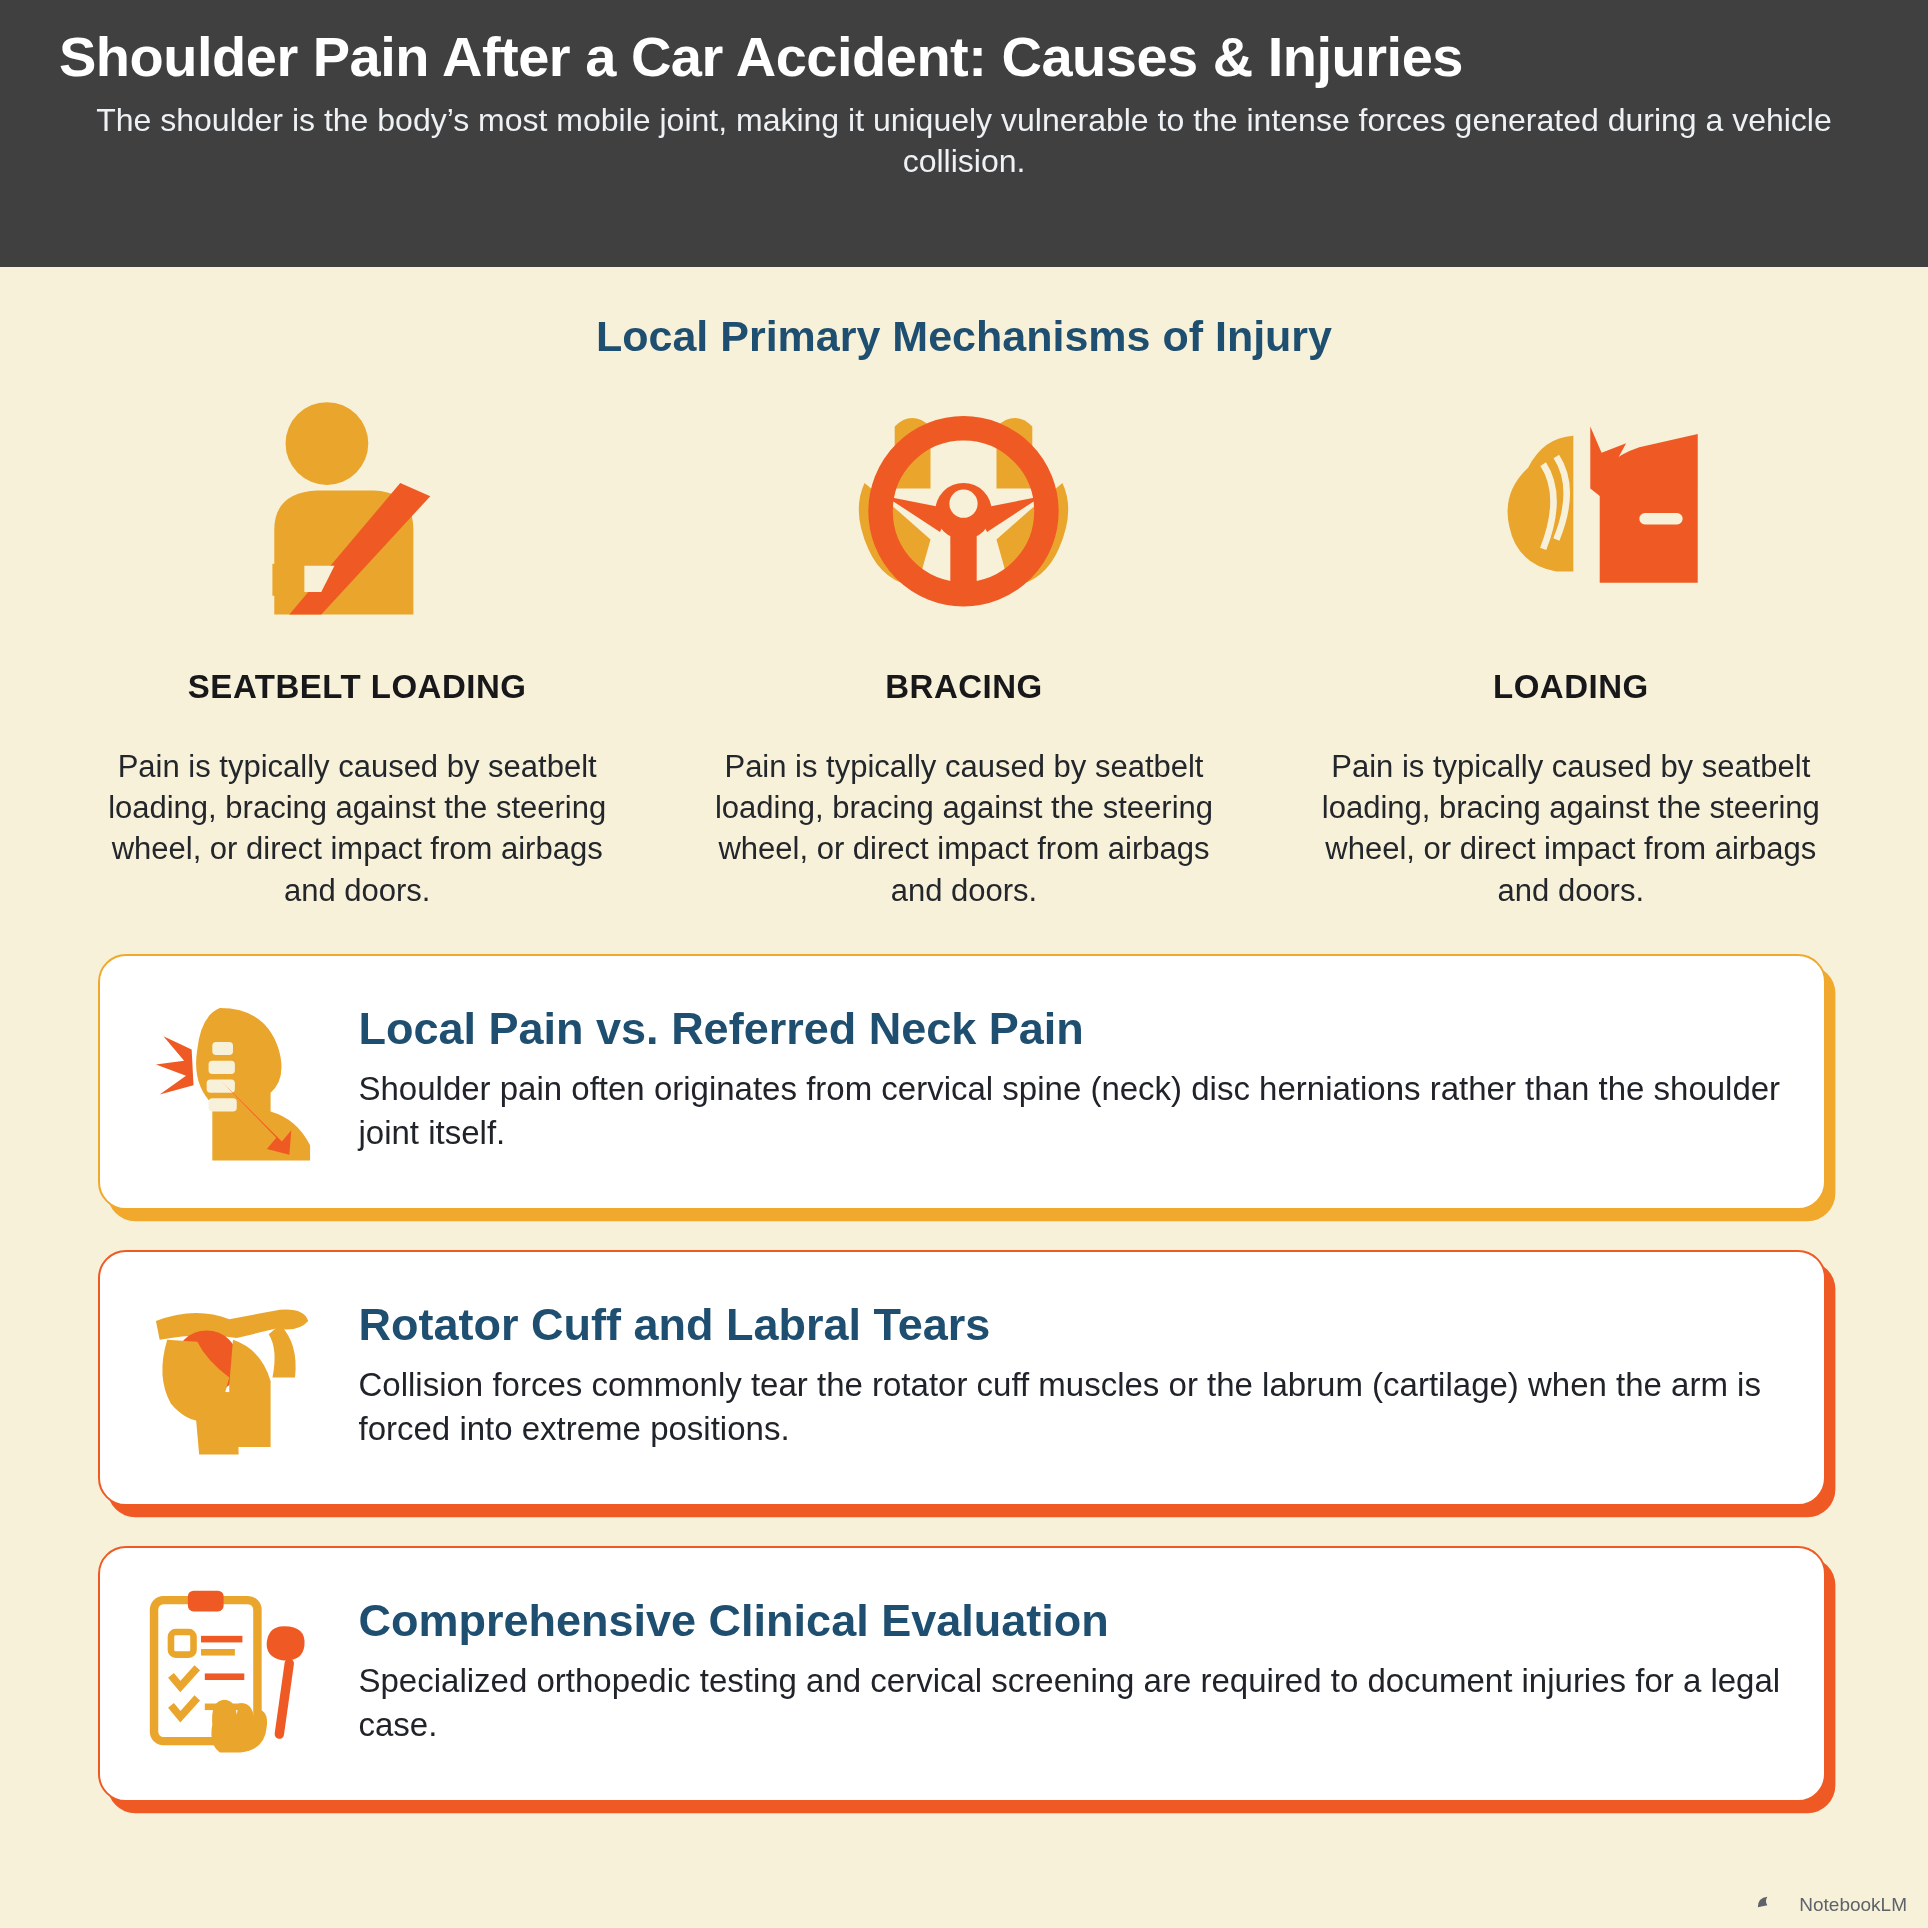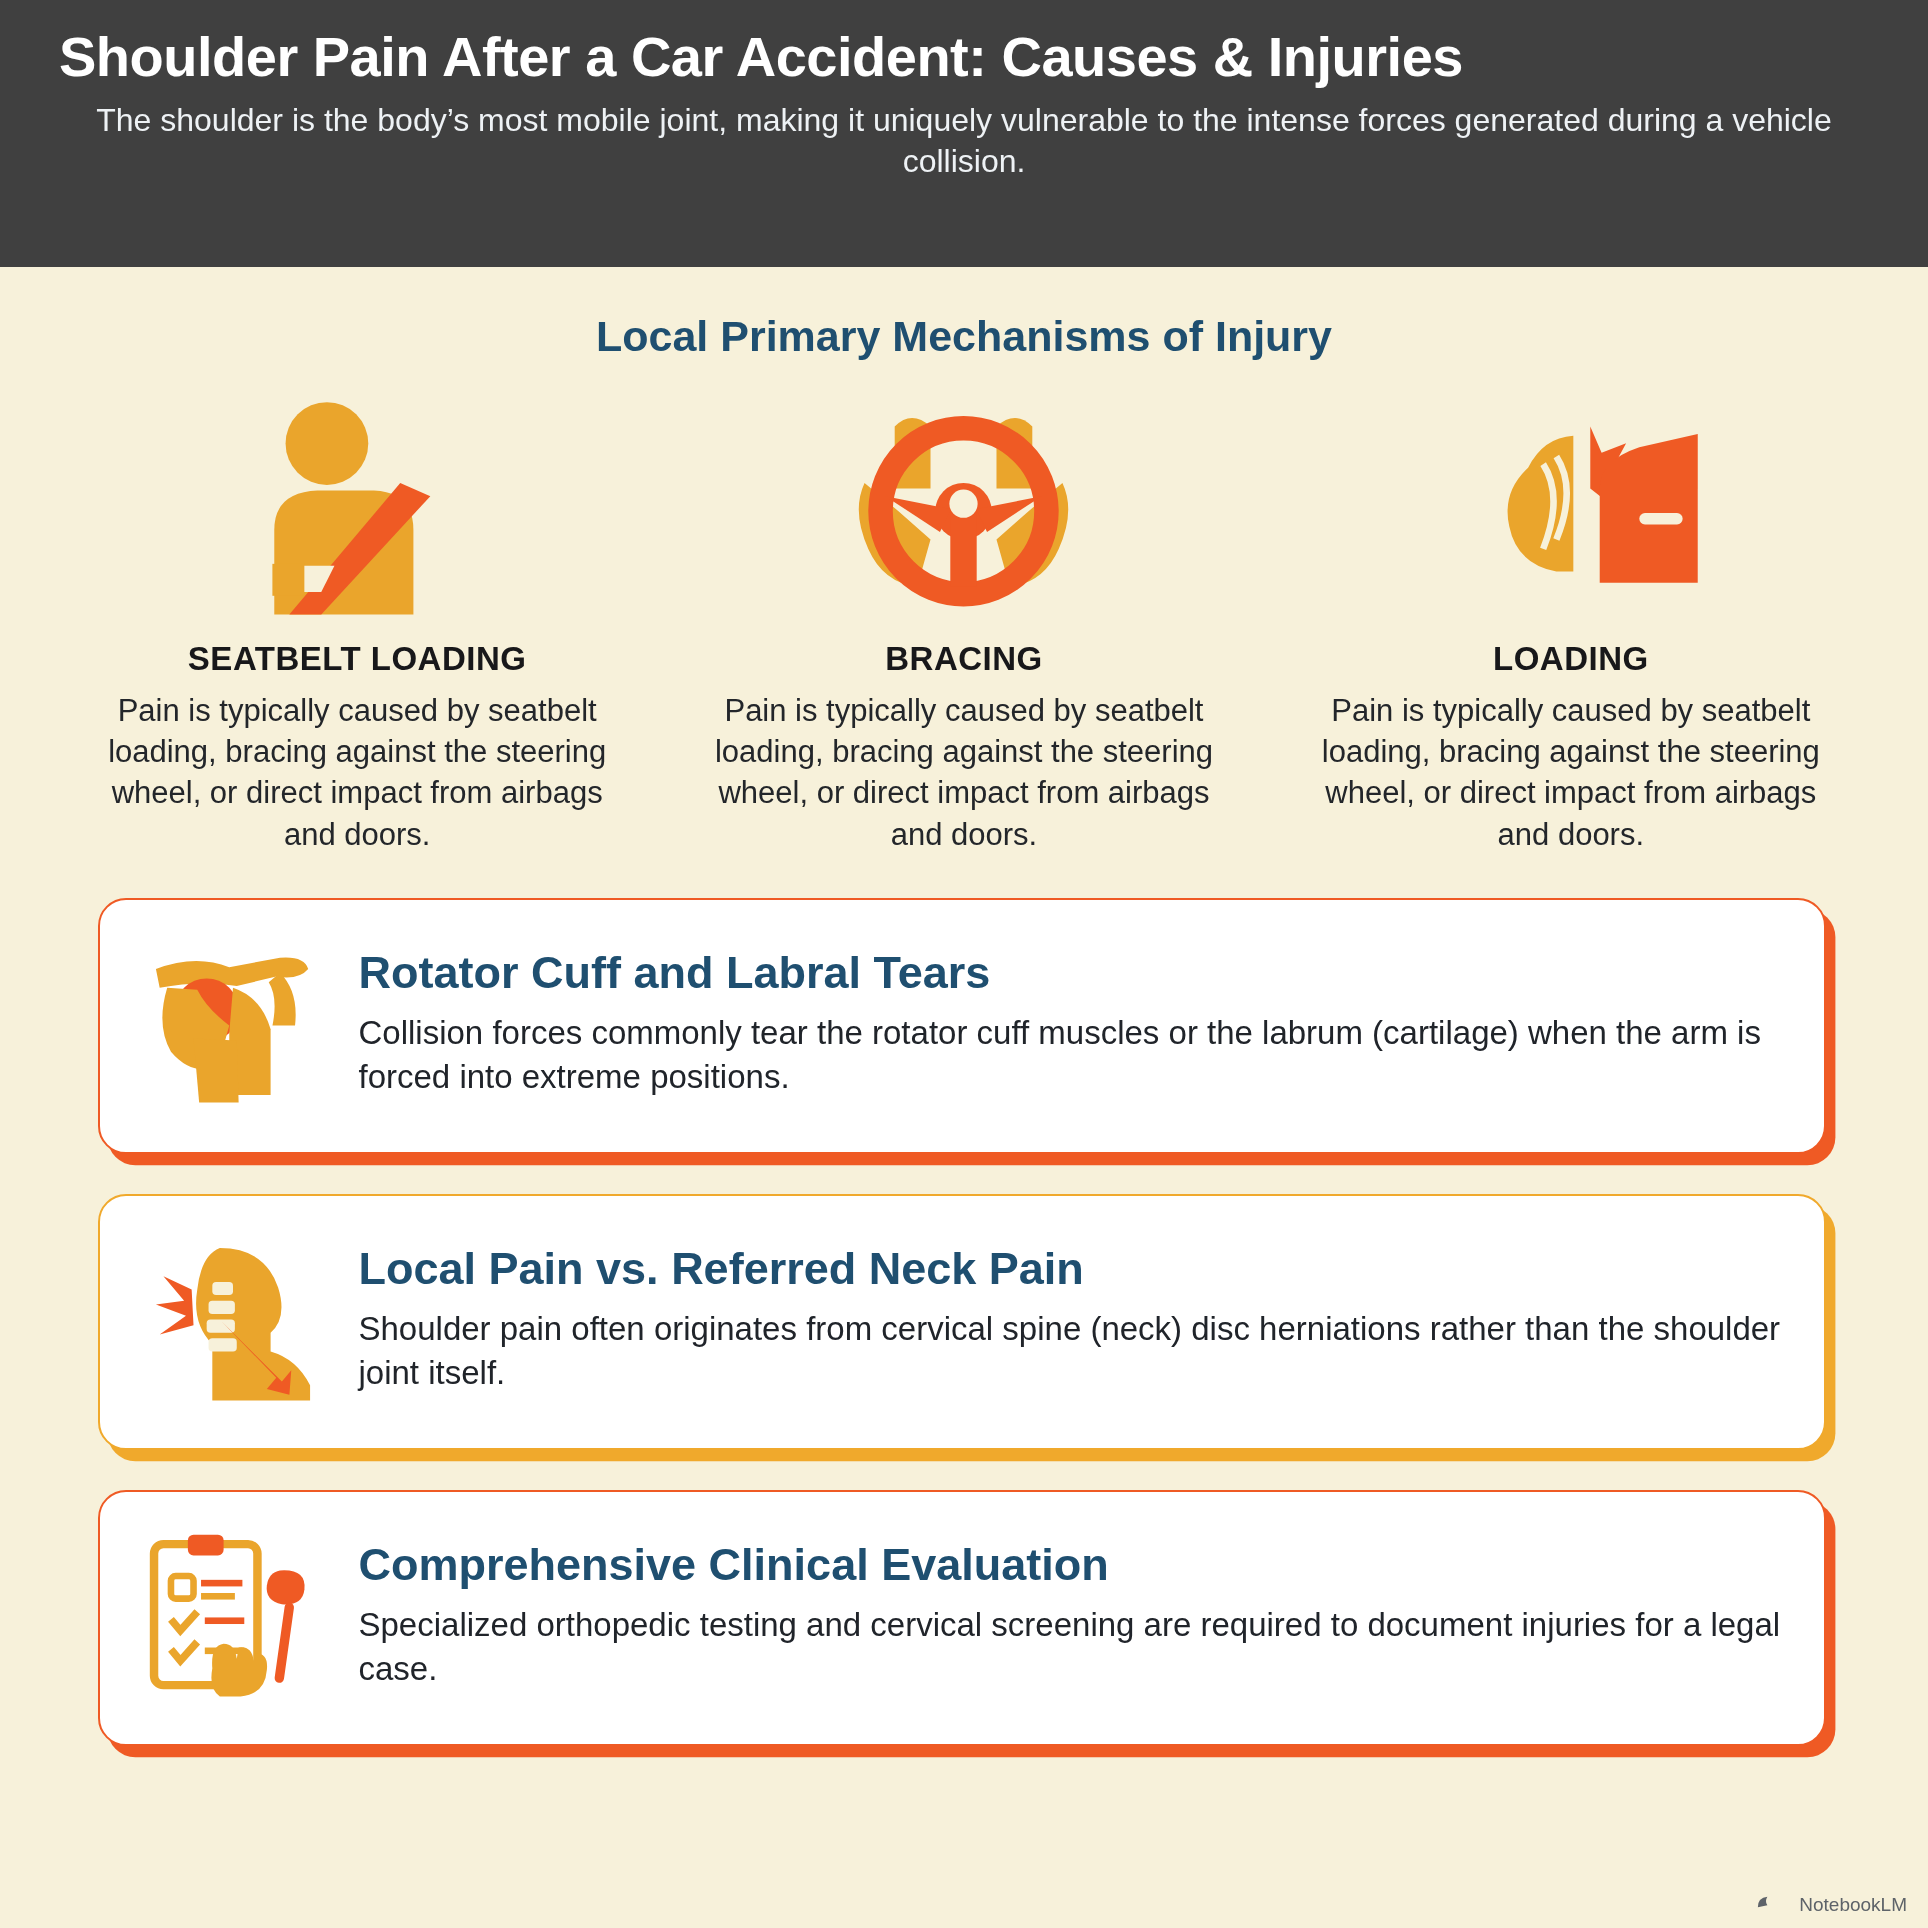--- a/index.html
+++ b/index.html
@@ -59,20 +59,21 @@
     display: flex;
     justify-content: space-between;
     padding: 32px 66px 0 66px;
     gap: 24.5px;
   }
   .mech {
     flex: 1 1 0;
     display: flex;
     flex-direction: column;
     align-items: center;
+    gap: 28px;
   }
   .mech-icon {
     height: 226px;
     display: flex;
     align-items: center;
     justify-content: center;
   }
   .mech-label {
     margin-top: 21px;
     font-size: 33px;
@@ -201,52 +202,52 @@
           <rect x="238" y="122" width="46" height="12" rx="6" fill="#f7f1da"></rect>
         </svg>
       </div>
       <div class="mech-label">LOADING</div>
       <div class="mech-desc">Pain is typically caused by seatbelt loading, bracing against the steering wheel, or direct impact from airbags and doors.</div>
     </div>
   </div>
 
   <div class="cards">
 
-    <div class="card card-shadow-orange">
-      <div class="card-icon">
-        <svg width="188" height="179" viewBox="0 0 200 190">
-          <path d="M18 36 Q60 20 96 34 L150 24 Q176 22 180 36 Q170 48 146 44 L104 54 Q64 48 22 56 Z" fill="#eaa52c"></path>
-          <circle cx="72" cy="80" r="34" fill="#ef5a24"></circle>
-          <path d="M30 56 Q18 96 34 124 Q56 150 84 140 L96 96 Q72 78 62 58 Z" fill="#eaa52c"></path>
-          <path d="M100 56 Q130 66 140 100 L140 170 L96 170 L96 104 Z" fill="#eaa52c"></path>
-          <path d="M58 110 L64 178 L106 178 L104 112 Z" fill="#eaa52c"></path>
-          <path d="M150 40 Q170 60 166 96 L142 96 Q148 66 138 50 Z" fill="#eaa52c"></path>
-        </svg>
-      </div>
-      <div class="card-body">
-        <div class="card-title">Rotator Cuff and Labral Tears</div>
-        <div class="card-desc">Collision forces commonly tear the rotator cuff muscles or the labrum (cartilage) when the arm is forced into extreme positions.</div>
-      </div>
-    </div>
-
     <div class="card card-shadow-amber">
       <div class="card-icon">
         <svg width="188" height="179" viewBox="0 0 200 190">
           <path d="M86 18 Q134 18 148 60 Q158 92 140 108 L140 128 Q168 136 182 164 L182 180 L78 180 L78 120 Q56 98 62 62 Q66 26 86 18 Z" fill="#eaa52c"></path>
           <rect x="78" y="54" width="22" height="14" rx="4" fill="#f7f1da"></rect>
           <rect x="74" y="74" width="28" height="14" rx="4" fill="#f7f1da"></rect>
           <rect x="72" y="94" width="30" height="14" rx="4" fill="#f7f1da"></rect>
           <rect x="74" y="114" width="30" height="14" rx="4" fill="#f7f1da"></rect>
           <path d="M56 62 L26 48 L48 74 L18 78 L50 90 L22 110 L58 100 Z" fill="#ef5a24"></path>
           <path d="M88 96 L152 160 L162 148 L160 174 L136 168 L146 156 Z" fill="#ef5a24"></path>
         </svg>
       </div>
       <div class="card-body">
         <div class="card-title">Local Pain vs. Referred Neck Pain</div>
         <div class="card-desc">Shoulder pain often originates from cervical spine (neck) disc herniations rather than the shoulder joint itself.</div>
+      </div>
+    </div>
+
+    <div class="card card-shadow-orange">
+      <div class="card-icon">
+        <svg width="188" height="179" viewBox="0 0 200 190">
+          <path d="M18 36 Q60 20 96 34 L150 24 Q176 22 180 36 Q170 48 146 44 L104 54 Q64 48 22 56 Z" fill="#eaa52c"></path>
+          <circle cx="72" cy="80" r="34" fill="#ef5a24"></circle>
+          <path d="M30 56 Q18 96 34 124 Q56 150 84 140 L96 96 Q72 78 62 58 Z" fill="#eaa52c"></path>
+          <path d="M100 56 Q130 66 140 100 L140 170 L96 170 L96 104 Z" fill="#eaa52c"></path>
+          <path d="M58 110 L64 178 L106 178 L104 112 Z" fill="#eaa52c"></path>
+          <path d="M150 40 Q170 60 166 96 L142 96 Q148 66 138 50 Z" fill="#eaa52c"></path>
+        </svg>
+      </div>
+      <div class="card-body">
+        <div class="card-title">Rotator Cuff and Labral Tears</div>
+        <div class="card-desc">Collision forces commonly tear the rotator cuff muscles or the labrum (cartilage) when the arm is forced into extreme positions.</div>
       </div>
     </div>
 
     <div class="card card-shadow-orange">
       <div class="card-icon">
         <svg width="188" height="179" viewBox="0 0 200 190">
           <rect x="16" y="18" width="110" height="150" rx="10" fill="none" stroke="#eaa52c" stroke-width="9"></rect>
           <rect x="52" y="8" width="38" height="22" rx="6" fill="#ef5a24"></rect>
           <rect x="34" y="52" width="24" height="24" rx="5" fill="none" stroke="#eaa52c" stroke-width="7"></rect>
           <rect x="66" y="56" width="44" height="7" fill="#ef5a24"></rect>

